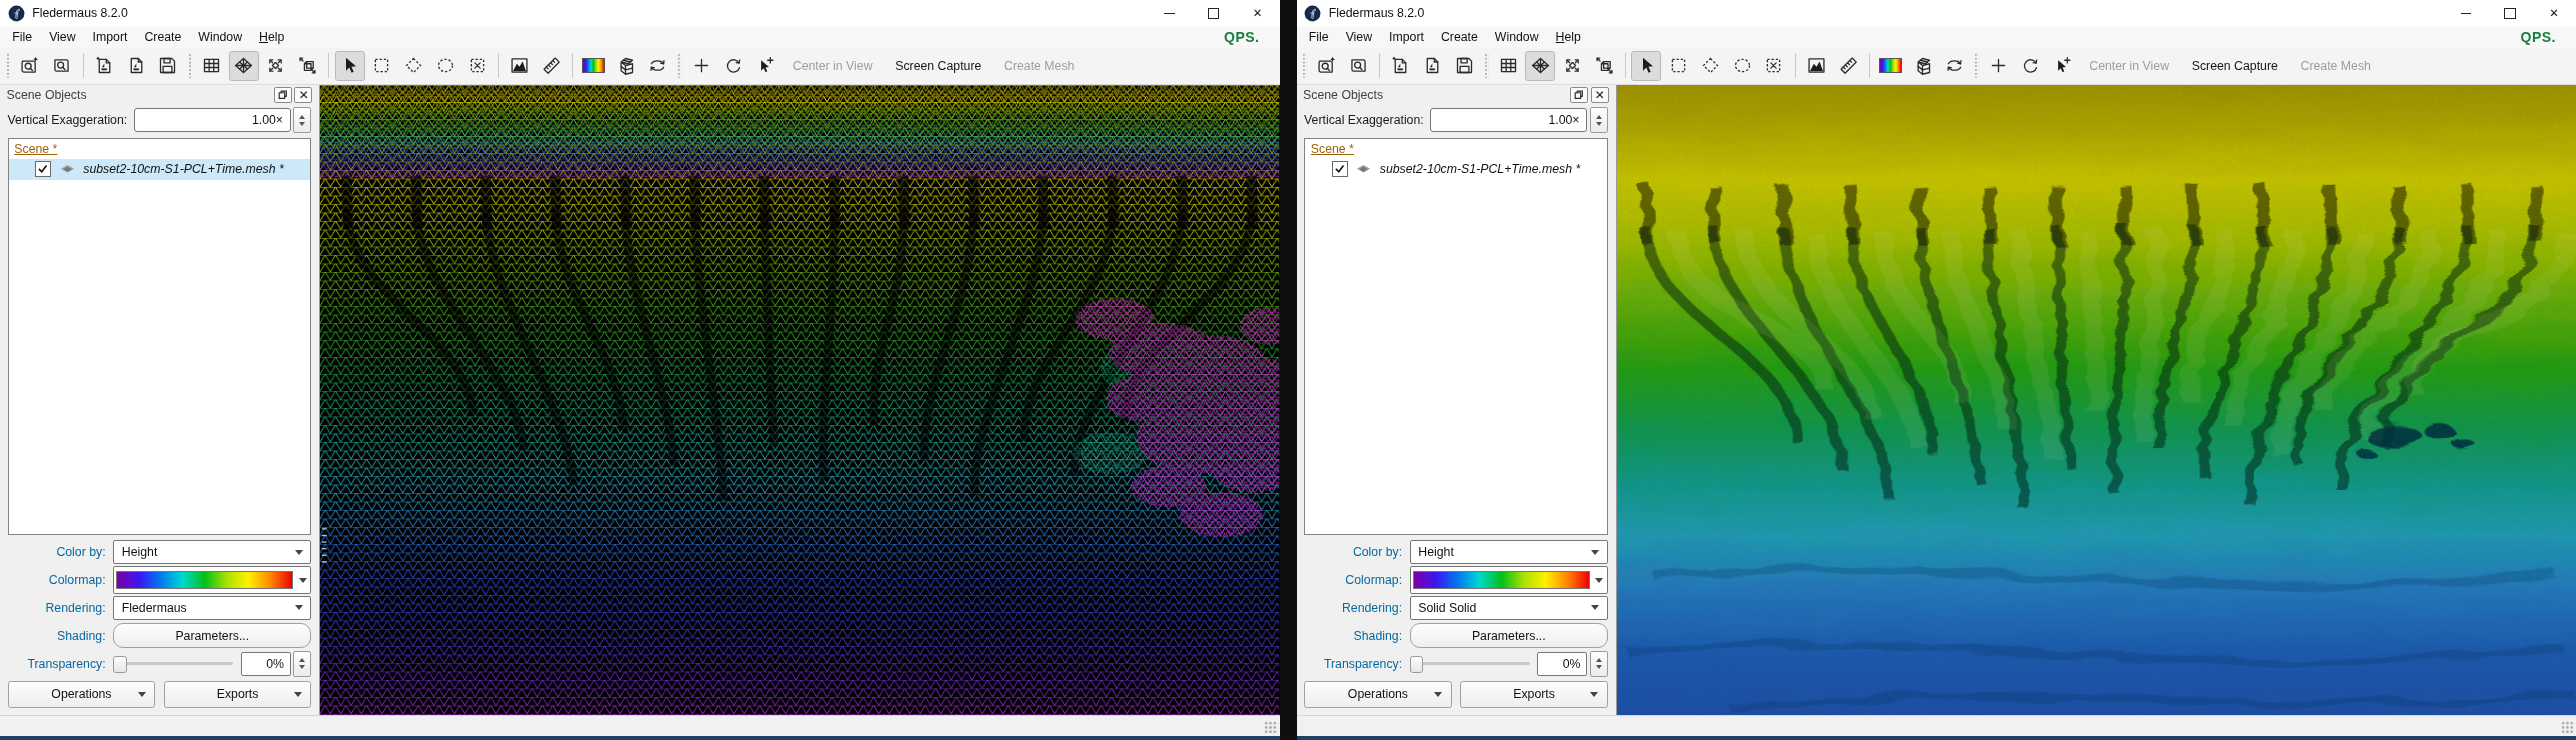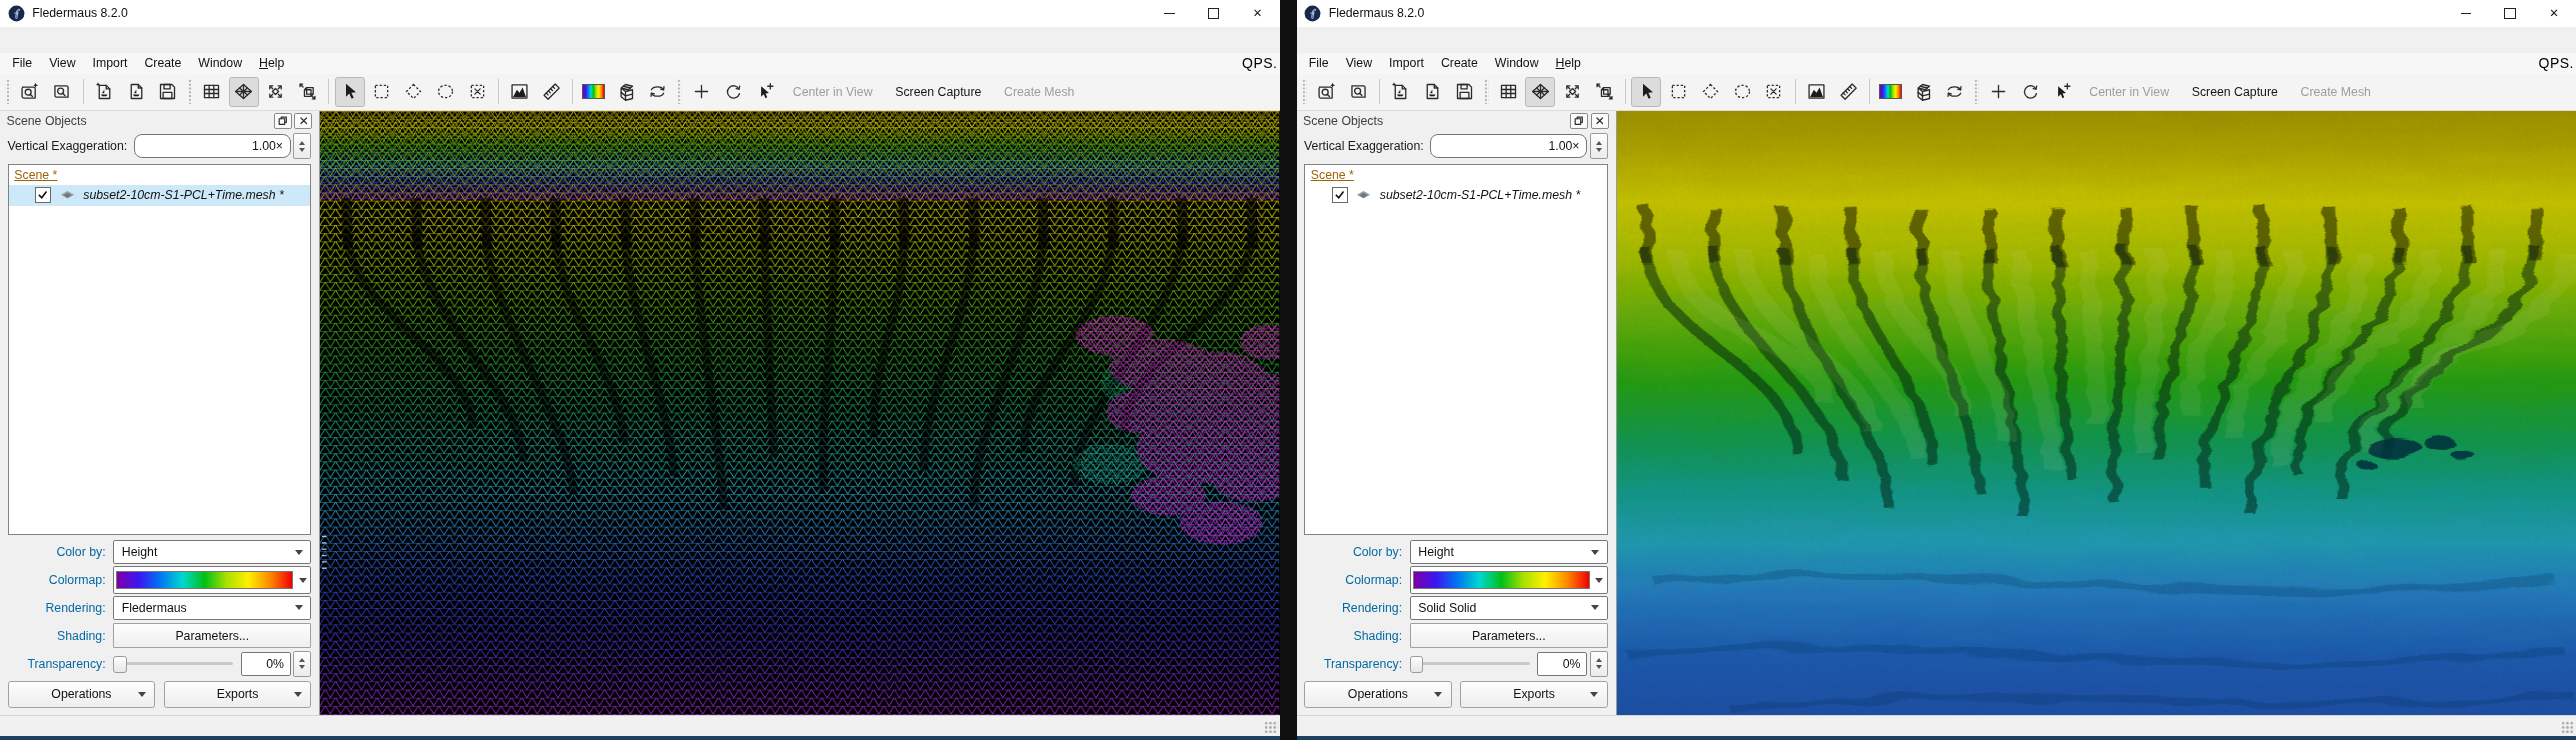--- a/index.html
+++ b/index.html
@@ -11,24 +11,24 @@
   .titlebar{height:26.5px;background:#ffffff;display:flex;align-items:center;flex:none;}
   .app-icon{width:17px;height:17px;margin-left:7.6px;flex:none;}
   .title-text{font-size:12.3px;color:#101010;margin-left:7.6px;}
   .win-btns{margin-left:auto;display:flex;height:100%;}
   .wbtn{width:44px;height:100%;display:flex;align-items:center;justify-content:center;}
   .glyph-min{width:10.4px;height:0.9px;background:#222;}
   .glyph-max{width:9.5px;height:9.5px;border:0.9px solid #222;}
   .glyph-close{font-size:11.4px;color:#222;line-height:1;}
 
   
-  .menubar{height:21px;background:#f7f7f7;display:flex;align-items:center;flex:none;padding-left:3.8px;margin-top:26px;}
+  .menubar{height:21px;background:#f7f7f7;display:flex;align-items:center;flex:none;padding-left:3.8px;}
   .menu-item{font-size:12.3px;color:#111;padding:1.9px 8.5px;display:inline-block;}
   .menu-item.alt-hint::first-letter{text-decoration:underline;}
-  .brand{margin-left:auto;font-size:14px;font-weight:normal;color:#000000;padding-right:2px;letter-spacing:0.5px;}
+  .brand{margin-left:auto;font-size:14px;font-weight:bold;color:#15803d;padding-right:20px;letter-spacing:0.5px;}
 
   
   .toolbar{height:36px;background:#f4f4f4;border-bottom:0.9px solid #dcdcdc;display:flex;align-items:center;
     flex:none;padding-left:2.8px;gap:1.9px;}
   .tb-btn{width:28px;height:28px;display:flex;align-items:center;justify-content:center;border-radius:2.8px;
     border:0.9px solid transparent;flex:none;}
   .tb-btn.active{background:#dcdcdc;border-color:#b9b9b9;}
   .tb-btn svg{width:21px;height:21px;}
   .s{stroke:#2b2b2b;stroke-width:1.5;fill:none;stroke-linejoin:round;stroke-linecap:round;}
   .d{stroke:#2b2b2b;stroke-width:1.5;fill:none;stroke-dasharray:2.6 2.2;}
@@ -44,21 +44,21 @@
   .main{flex:1;display:flex;min-height:0;}
   .dock{width:319px;flex:none;background:#f0f0f0;border-right:0.9px solid #9a9a9a;display:flex;flex-direction:column;}
   .dock-head{height:21px;display:flex;align-items:center;padding:0 6.6px;font-size:12.3px;color:#404040;flex:none;}
   .dock-btns{margin-left:auto;display:flex;gap:2.8px;}
   .dbtn{width:16px;height:14px;border:0.9px solid #8a8a8a;border-radius:1.9px;background:#fbfbfb;
     display:flex;align-items:center;justify-content:center;}
   .dbtn svg{width:9.5px;height:9.5px;}
 
   .vex-row{display:flex;align-items:center;margin:2.8px 7.6px 3.8px;height:24px;flex:none;}
   .vex-row .lbl{font-size:12.3px;color:#1a1a1a;margin-right:6.6px;white-space:nowrap;}
-  .vex-box{flex:1;height:22px;border:0.9px solid #767676;border-radius:8px;background:#fff;display:flex;
+  .vex-box{flex:1;height:22px;border:0.9px solid #767676;border-radius:3px;background:#fff;display:flex;
     align-items:center;justify-content:flex-end;padding-right:6.6px;font-size:12.3px;color:#111;}
   .spin{width:16px;height:24px;border:0.9px solid #9a9a9a;border-radius:1.9px;margin-left:2.8px;
     background:linear-gradient(#fefefe,#ebebeb);display:flex;flex-direction:column;align-items:center;
     justify-content:center;gap:2.8px;flex:none;}
   .tri-up{width:0;height:0;border-left:3.8px solid transparent;border-right:3.8px solid transparent;border-bottom:4.7px solid #555;}
   .tri-dn{width:0;height:0;border-left:3.8px solid transparent;border-right:3.8px solid transparent;border-top:4.7px solid #555;}
 
   .tree{flex:1;margin:1.9px 7.6px 5.7px;background:#fff;border:0.9px solid #828282;font-size:12.3px;overflow:hidden;min-height:0;}
   .tree-root{padding:2.8px 5.7px;color:#a16207;text-decoration:underline;}
   .tree-item{display:flex;align-items:center;height:21px;padding-left:26.5px;gap:7.6px;color:#111;font-style:italic;}
@@ -71,21 +71,21 @@
 
   .ctl-row{display:flex;align-items:center;margin:0 7.6px 3.8px;height:24px;flex:none;}
   .ctl-label{width:98px;text-align:right;padding-right:7.6px;font-size:12.3px;color:#0369a1;flex:none;white-space:nowrap;}
   .combo{flex:1;height:22px;border:0.9px solid #767676;border-radius:1.9px;background:#fff;display:flex;
     align-items:center;padding:0 7.6px;font-size:12.3px;color:#111;min-width:0;}
   .carrow{width:0;height:0;border-left:4.3px solid transparent;border-right:4.3px solid transparent;
     border-top:5.2px solid #444;margin-left:auto;flex:none;}
   .combo.cm{padding:1.9px 3.8px 1.9px 1.9px;}
   .cm-gradient{flex:1;height:16px;border:0.9px solid #777;}
   .cm-zone{width:13.3px;height:100%;display:flex;align-items:center;justify-content:center;flex:none;}
-  .btnwide{flex:1;height:23px;border:0.9px solid #a0a0a0;border-radius:1px;background:linear-gradient(#fdfdfd,#efefef);
+  .btnwide{flex:1;height:23px;border:0.9px solid #a0a0a0;border-radius:10px;background:linear-gradient(#fdfdfd,#efefef);
     display:flex;align-items:center;justify-content:center;font-size:12.3px;color:#111;}
   .slider{flex:1;height:23px;position:relative;margin-right:5.7px;min-width:0;}
   .groove{position:absolute;left:1.9px;right:1.9px;top:10.4px;height:2.8px;background:#c9c9c9;border-radius:1.9px;}
   .shandle{position:absolute;left:0;top:3.8px;width:11.4px;height:15px;background:linear-gradient(#fdfdfd,#e6e6e6);
     border:0.9px solid #9a9a9a;border-radius:2.8px;}
   .valbox{width:42px;height:22px;border:0.9px solid #767676;border-radius:1.9px;background:#fff;display:flex;
     align-items:center;justify-content:flex-end;padding-right:5.7px;font-size:12.3px;color:#111;flex:none;}
   .ops-row{display:flex;margin:3.8px 7.6px 7.6px;gap:8.5px;height:24.6px;flex:none;align-items:flex-end;}
   .dropbtn{flex:1;height:24.6px;border:0.9px solid #a0a0a0;border-radius:2.8px;background:linear-gradient(#fdfdfd,#eeeeee);
     display:flex;align-items:center;justify-content:center;font-size:12.3px;color:#111;position:relative;}

